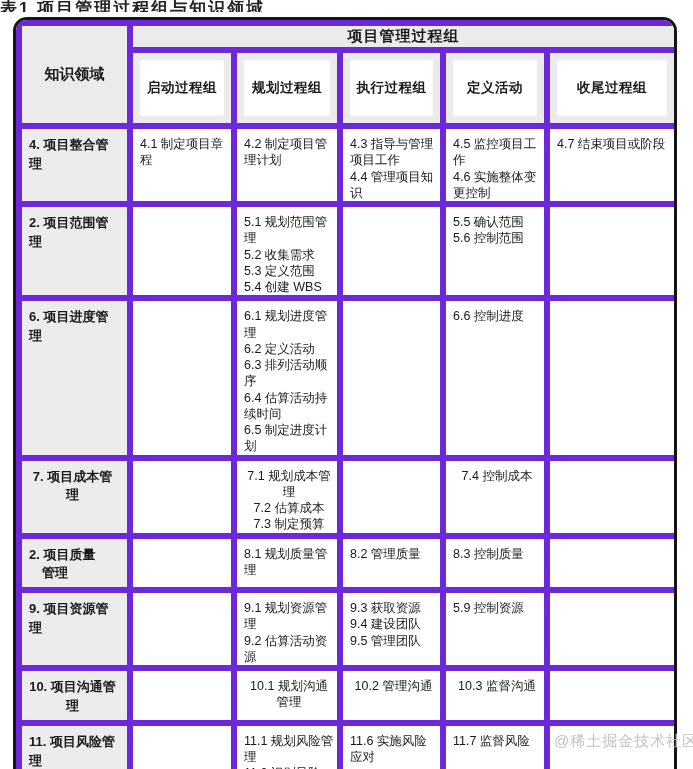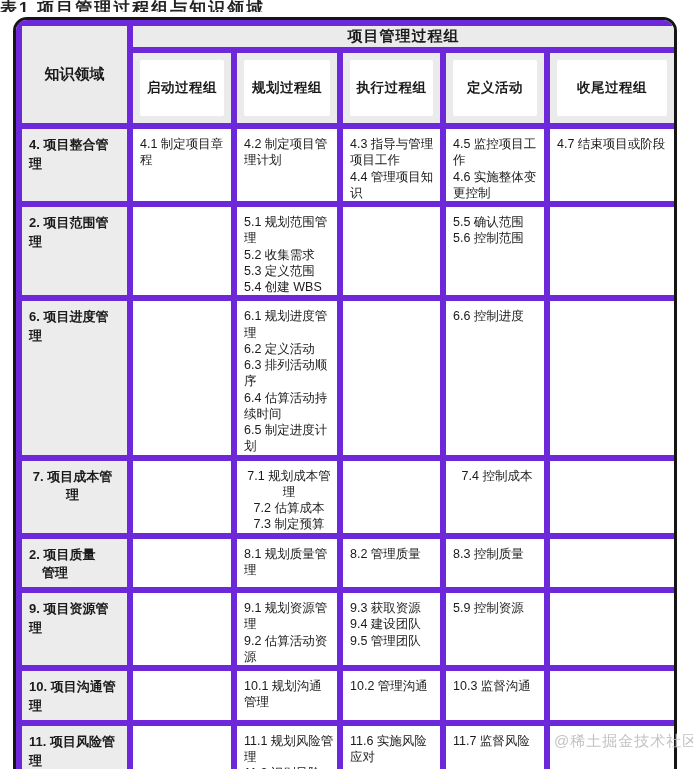--- a/index.html
+++ b/index.html
@@ -91,21 +91,21 @@
     vertical-align: top;
     white-space: pre-line;
   }
   
   tr.r0  { height: 61px; }
   tr.r1  { height: 67px; }
   tr.r2  { height: 103px; }
   tr.r3  { height: 58px; text-align: center; }
   tr.r4  { height: 40px; }
   tr.r5  { height: 57px; }
-  tr.r6  { height: 43px; }
+  tr.r6  { height: 43px; text-align: center; }
   tr.r7  { height: 117px; }
   .watermark {
     position: absolute;
     left: 554px; top: 732px;
     font-size: 15px;
     letter-spacing: 1px;
     color: #c3c3c3;
     z-index: 5;
     white-space: nowrap;
   }

